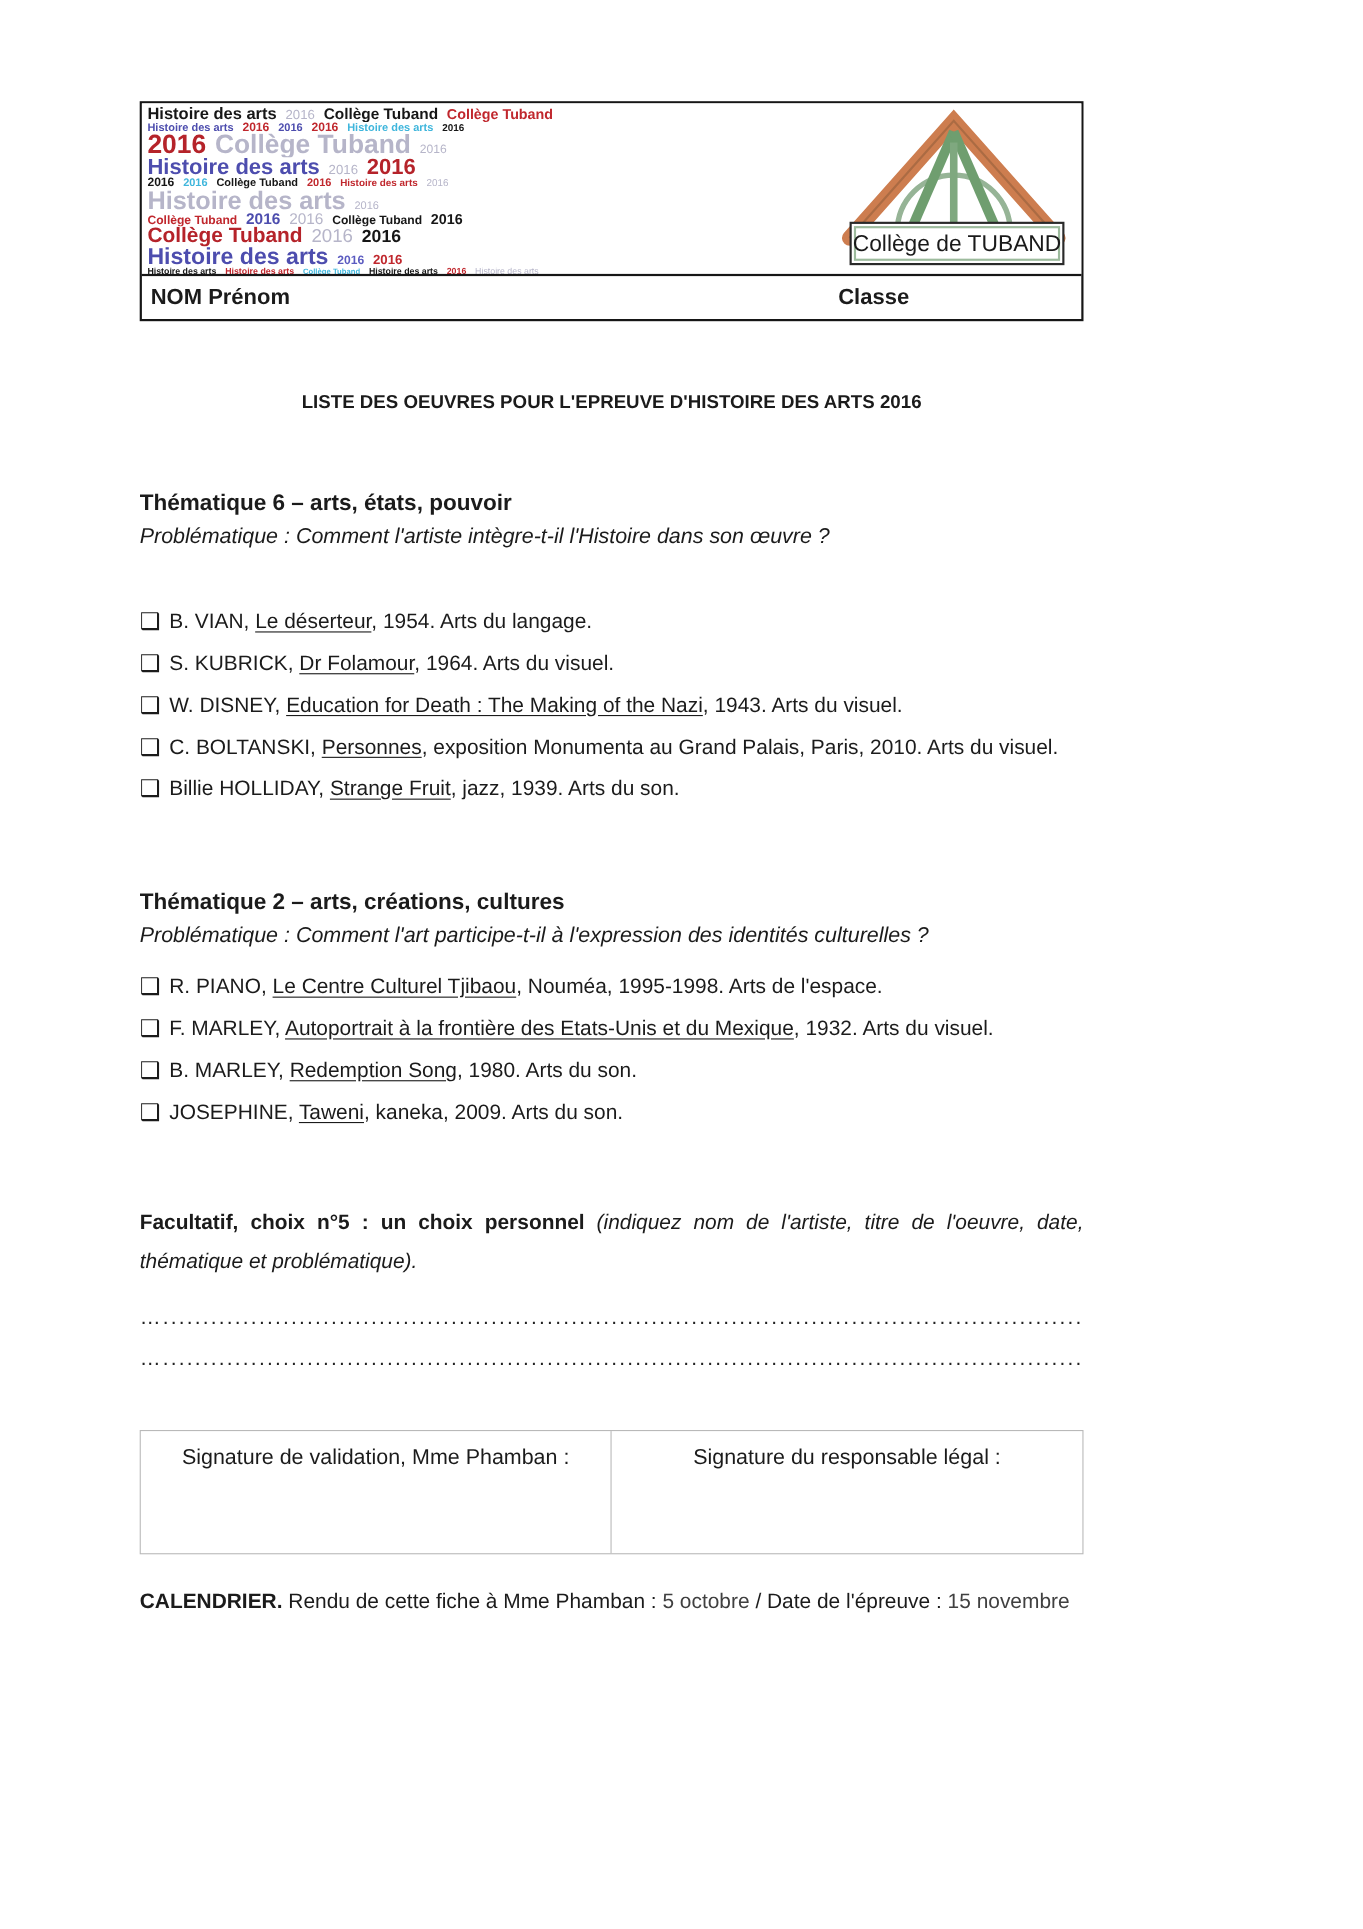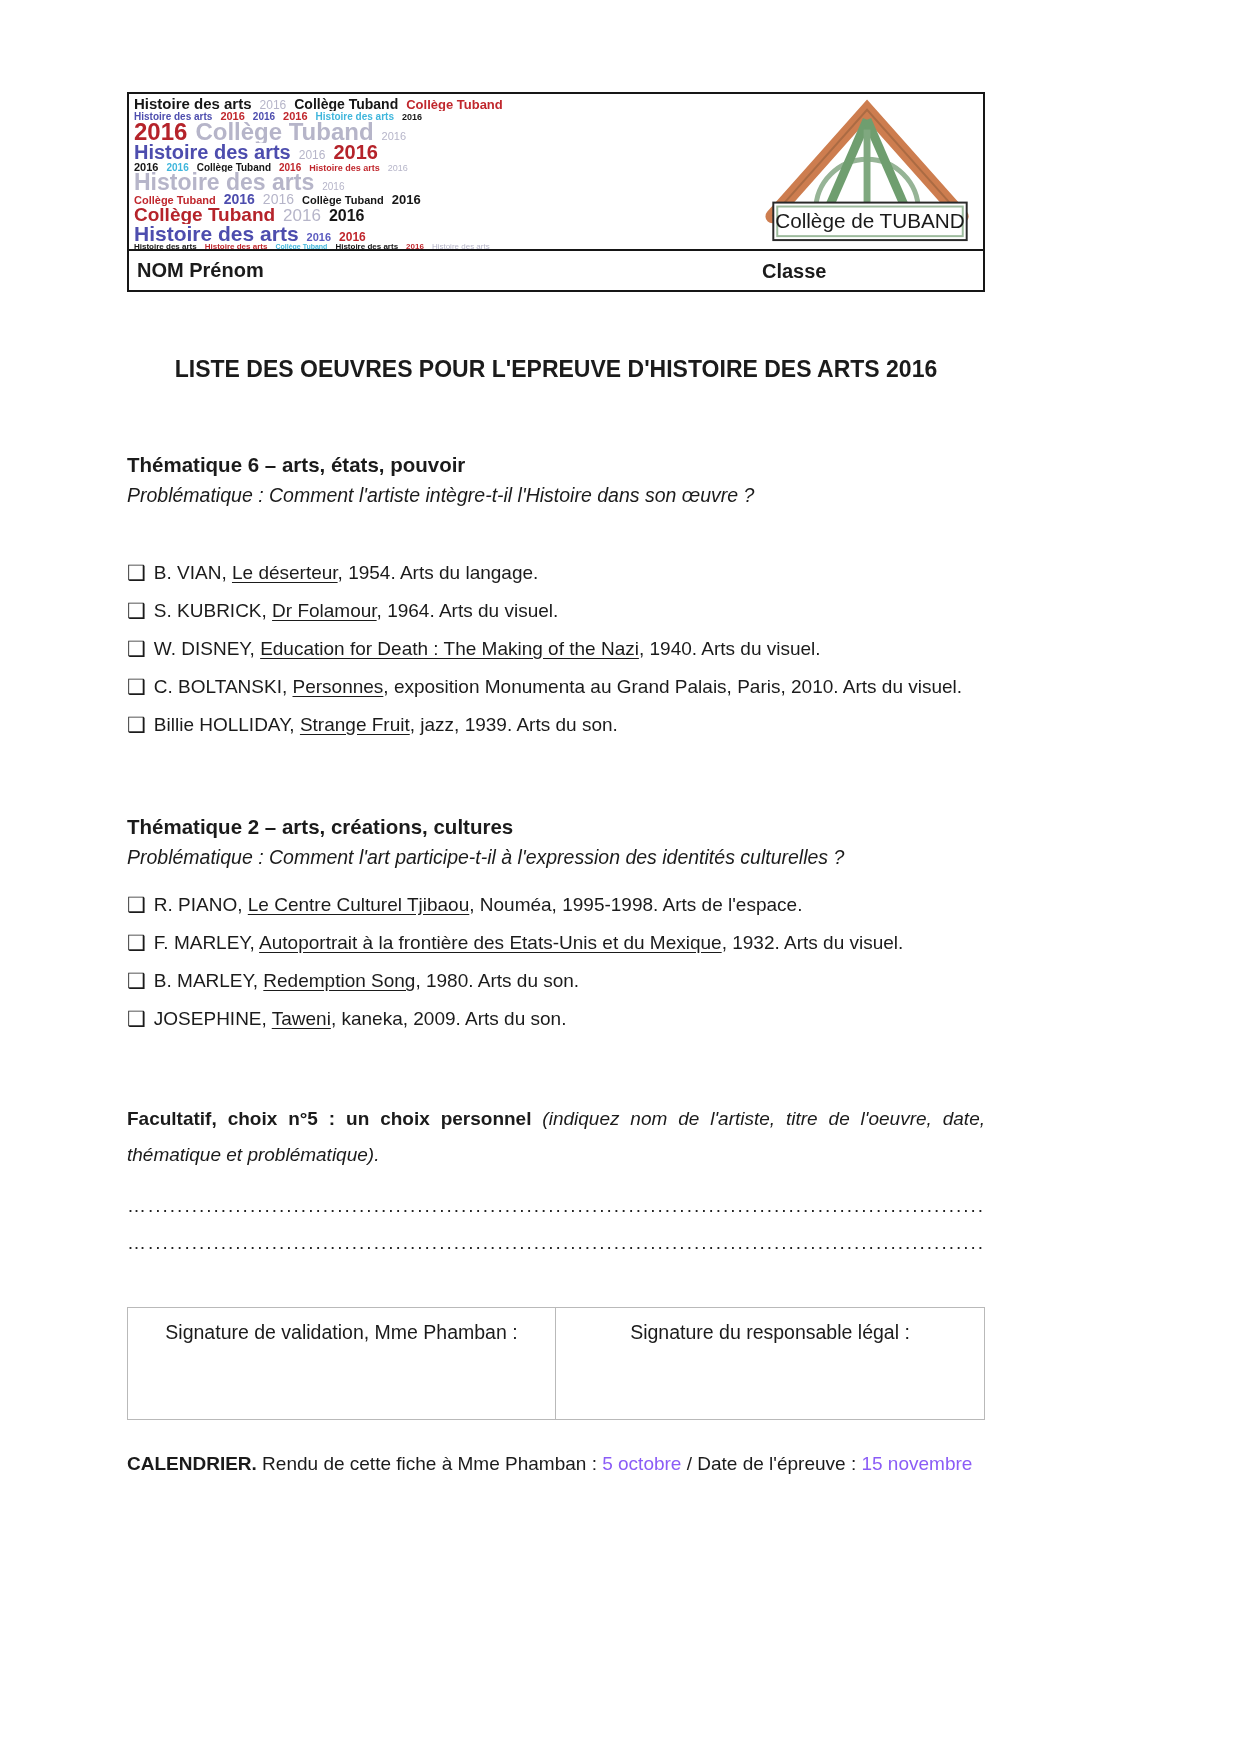--- a/index.html
+++ b/index.html
@@ -12,21 +12,21 @@
   }
   
   .header-box { border:2px solid #161616; }
   .header-top { display:flex; height:155px; background:#fff; }
   .cloud { width:633px; overflow:hidden; padding:3px 4px 0 5px;text-align:right; }
   .cloud-row { display:flex; align-items:baseline; column-gap:8px; line-height:.92; white-space:nowrap; overflow:hidden; }
   .logo-cell { flex:1; display:flex; align-items:center; justify-content:center; padding:2px; }
   .header-name-row { border-top:2px solid #161616; position:relative; height:41px; display:flex; align-items:center; padding-left:8px; font-weight:700; font-size:20px; }
   .classe-label { position:absolute; left:633px; top:50%; transform:translateY(-50%); }
   
-  .doc-title { margin-top:64px; text-align:center; font-weight:700; font-size:23px; }
+  .doc-title { margin-top:64px; text-align:center; font-weight:700; font-size:17px; }
   .theme-heading { font-weight:700; font-size:20.5px; }
   .theme1-heading { margin-top:70px; }
   .theme2-heading { margin-top:72px; }
   .problematique { font-style:italic; font-size:19.5px; margin-top:7px; }
   .items { text-align:justify; }
   .items-t1 { margin-top:46px; }
   .items-t2 { margin-top:16px; }
   .item { line-height:37px; }
   .cb { font-size:21px; margin-right:8px; position:relative; top:1px; }
   .u { text-decoration:underline; text-underline-offset:3px; }
@@ -38,21 +38,21 @@
   .dotted { white-space:nowrap; overflow:hidden; letter-spacing:2px; line-height:37px; font-size:19px; color:#222; }
   
   .sign-table { margin-top:46px; height:113px; border:1px solid #b9b9b9; display:flex; }
   .sign-cell { width:50%; text-align:center; padding-top:13px; font-size:19.5px; }
   .sign-cell:first-child { border-right:1px solid #b9b9b9; }
   
   .attention { margin-top:48px; font-style:italic; text-align:justify; line-height:36px; }
   .attention .att-label { font-weight:700; }
   .calendar { margin-top:26px; line-height:36px; }
   .calendar .cal-label { font-weight:700; }
-  .cal-date { color:#8b5cf6; }
+  .cal-date { color:#404040; }
 </style>
 </head>
 <body>
 
 <div class="page">
 
   <div class="header-box">
     <div class="header-top">
       <div class="cloud">
           <div class="cloud-row">
@@ -138,21 +138,21 @@
   </div>
 
   <div class="doc-title">LISTE DES OEUVRES POUR L'EPREUVE D'HISTOIRE DES ARTS 2016</div>
 
   <div class="theme-heading theme1-heading">Thématique 6 – arts, états, pouvoir</div>
   <div class="problematique">Problématique : Comment l'artiste intègre-t-il l'Histoire dans son œuvre ?</div>
 
   <div class="items items-t1">
     <div class="item"><span class="cb">❑</span><span>B. VIAN, </span><span class="u">Le déserteur</span><span>, 1954. Arts du langage.</span></div>
     <div class="item"><span class="cb">❑</span><span>S. KUBRICK, </span><span class="u">Dr Folamour</span><span>, 1964. Arts du visuel.</span></div>
-    <div class="item"><span class="cb">❑</span><span>W. DISNEY, </span><span class="u">Education for Death : The Making of the Nazi</span><span>, 1940. Arts du visuel.</span></div>
+    <div class="item"><span class="cb">❑</span><span>W. DISNEY, </span><span class="u">Education for Death : The Making of the Nazi</span><span>, 1943. Arts du visuel.</span></div>
     <div class="item"><span class="cb">❑</span><span>C. BOLTANSKI, </span><span class="u">Personnes</span><span>, exposition Monumenta au Grand Palais, Paris, 2010. Arts du visuel.</span></div>
     <div class="item"><span class="cb">❑</span><span>Billie HOLLIDAY, </span><span class="u">Strange Fruit</span><span>, jazz, 1939. Arts du son.</span></div>
   </div>
 
   <div class="theme-heading theme2-heading">Thématique 2 – arts, créations, cultures</div>
   <div class="problematique">Problématique : Comment l'art participe-t-il à l'expression des identités culturelles ?</div>
 
   <div class="items items-t2">
     <div class="item"><span class="cb">❑</span><span>R. PIANO, </span><span class="u">Le Centre Culturel Tjibaou</span><span>, Nouméa, 1995-1998. Arts de l'espace.</span></div>
     <div class="item"><span class="cb">❑</span><span>F. MARLEY, </span><span class="u">Autoportrait à la frontière des Etats-Unis et du Mexique</span><span>, 1932. Arts du visuel.</span></div>

